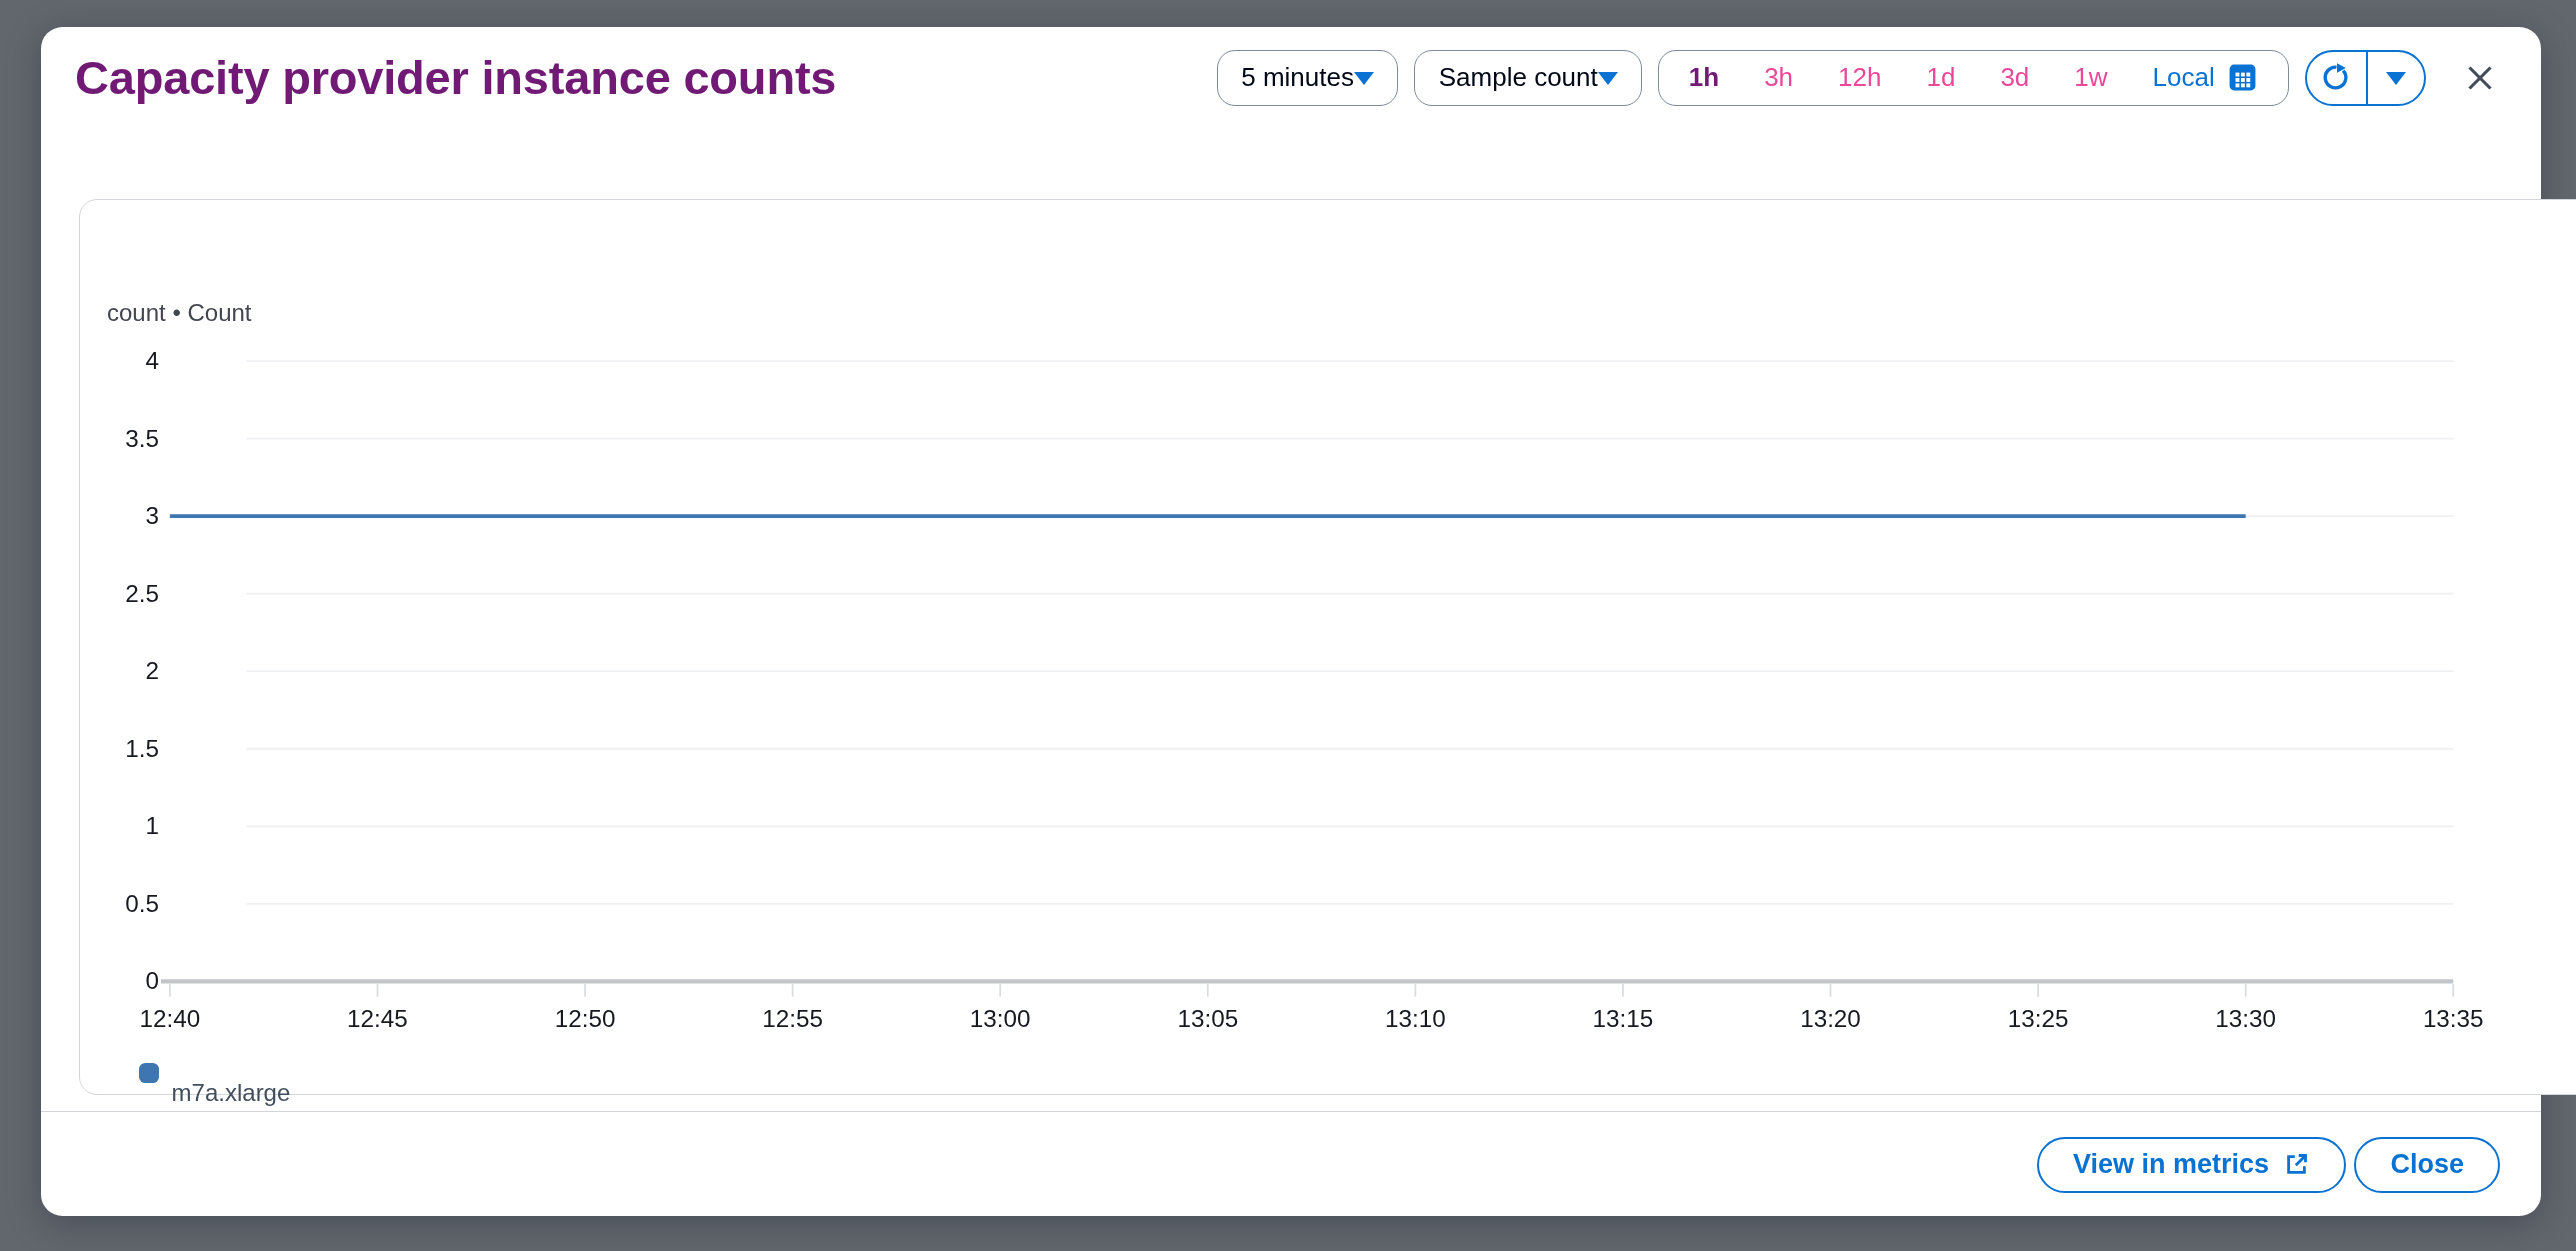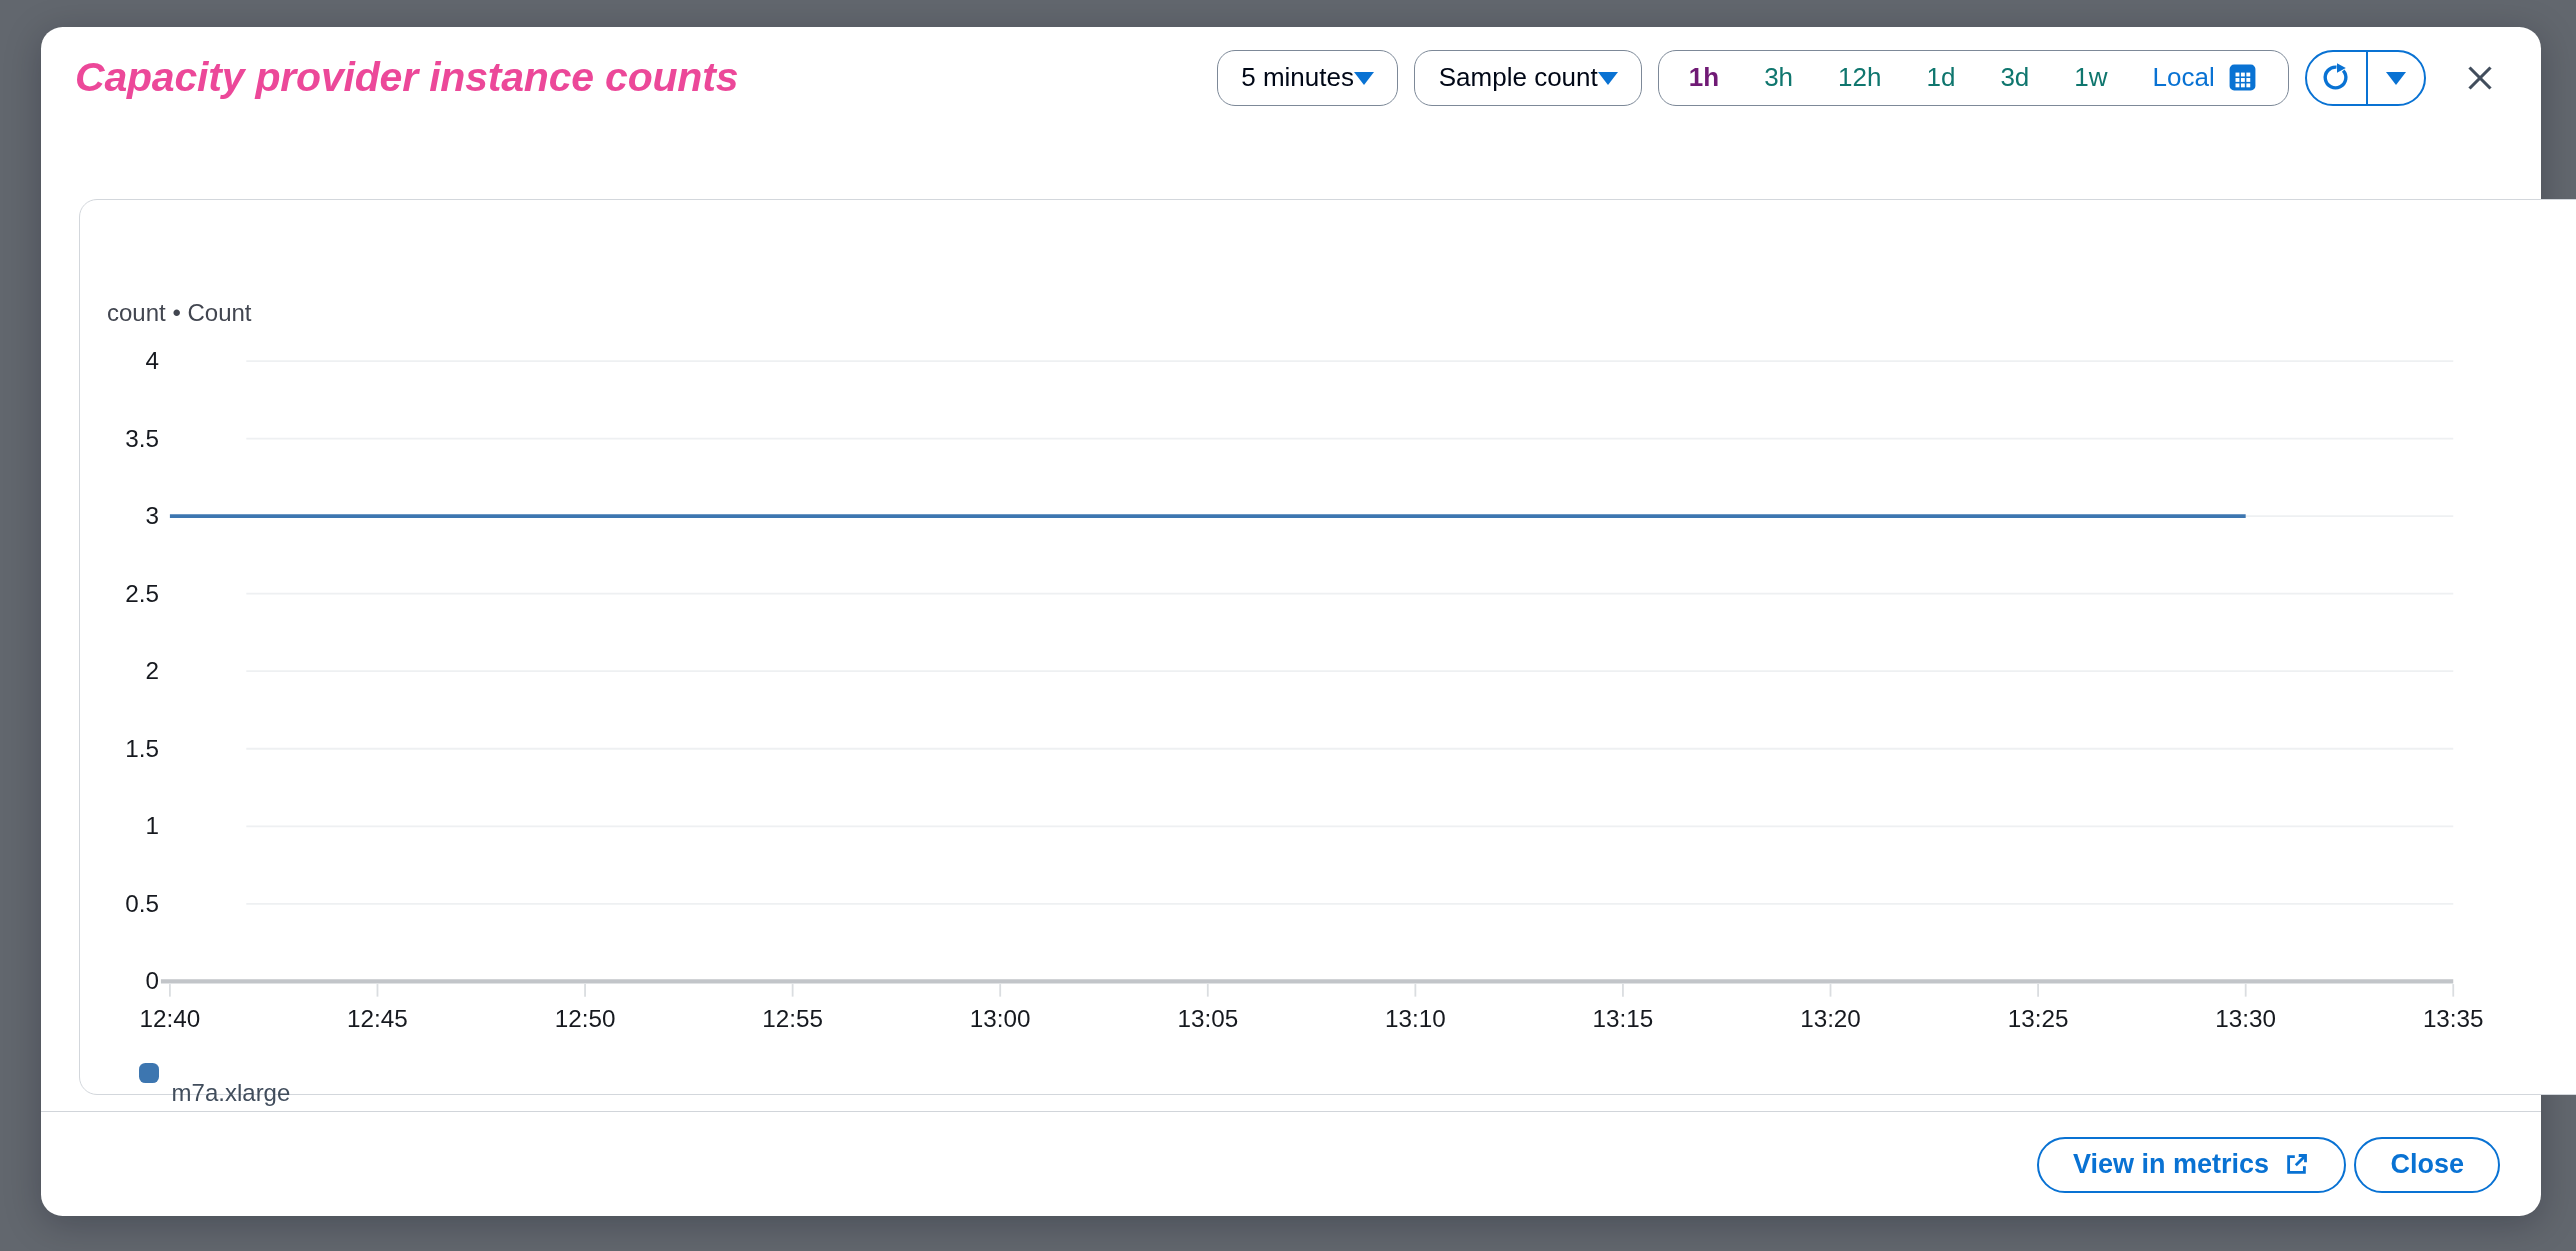--- a/index.html
+++ b/index.html
@@ -13,37 +13,37 @@
   .modal{
     position:absolute;left:41px;top:27px;width:2500px;height:1189px;
     background:#ffffff;border-radius:21.6px;
     box-shadow:0 7.2px 36px rgba(0,7,22,.25);
   }
   
   .header{
     position:absolute;left:34px;right:41px;top:21.6px;height:58px;
     display:flex;align-items:center;justify-content:space-between;
   }
-  .title{font-size:41px;font-weight:700;color:#ec4899;letter-spacing:-0.2px;font-style:italic;}
+  .title{font-size:47px;font-weight:700;color:#701a75;letter-spacing:-0.2px;}
   .controls{display:flex;align-items:center;gap:16px;}
   .select-btn{
     display:flex;align-items:center;height:56px;box-sizing:border-box;
     padding:0 23.4px;border:1.8px solid #7d8998;border-radius:18px;background:#fff;
     font-size:26px;color:#000716;cursor:pointer;white-space:nowrap;
   }
   .caret{
     width:0;height:0;border-left:10px solid transparent;border-right:10px solid transparent;
     border-top:13.5px solid #0972d3;margin-top:2.7px;
   }
   .range-group{
     display:flex;align-items:center;height:56px;box-sizing:border-box;
     border:1.8px solid #7d8998;border-radius:18px;background:#fff;padding:0 7.2px;
   }
   .range-item{
-    padding:0 22.5px;font-size:26px;color:#0f766e;cursor:pointer;white-space:nowrap;
+    padding:0 22.5px;font-size:26px;color:#ec4899;cursor:pointer;white-space:nowrap;
     display:flex;align-items:center;gap:12.6px;
   }
   .range-item.selected{color:#701a75;font-weight:700;}
   .range-item.link{color:#0972d3;}
   .split-btn{
     display:flex;align-items:stretch;height:56px;box-sizing:border-box;
     border:2.7px solid #0972d3;border-radius:28px;background:#fff;overflow:hidden;
   }
   .split-left{width:59px;display:flex;align-items:center;justify-content:center;
     border-right:2.7px solid #0972d3;cursor:pointer;}

